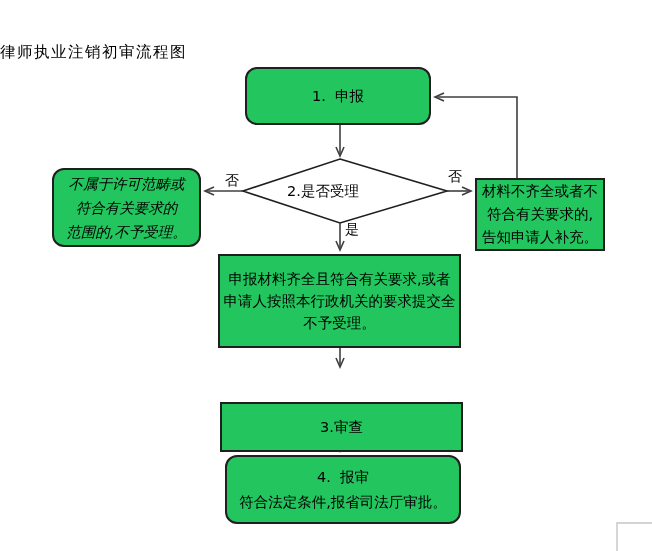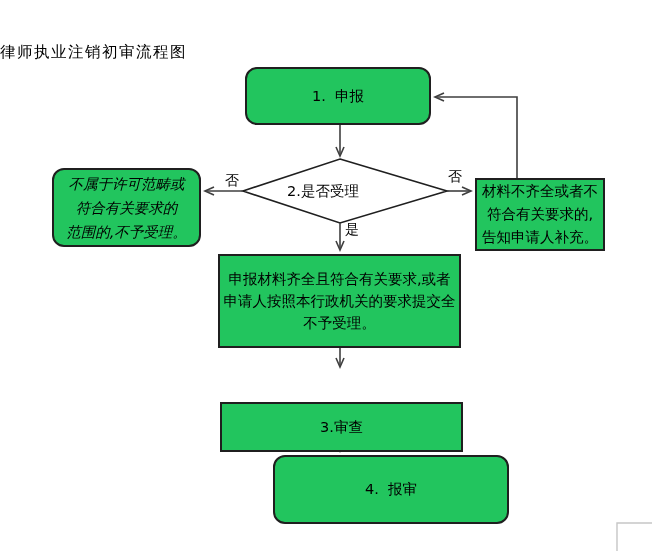--- a/index.html
+++ b/index.html
@@ -73,21 +73,21 @@
   }
   #label-no-left  { left: 225px; top: 172px; }
   #label-no-right { left: 448px; top: 168px; }
   #label-yes      { left: 345px; top: 221px; }
 
   #node-declare    { left: 245px; top: 67px;  width: 186px; height: 58px; line-height: 25px; }
   #node-reject     { left: 52px;  top: 168px; width: 149px; height: 79px; line-height: 24px; font-style: italic; }
   #node-supplement { left: 475px; top: 178px; width: 130px; height: 73px; line-height: 23px; }
   #node-accept     { left: 218px; top: 254px; width: 243px; height: 94px; line-height: 22px; }
   #node-review     { left: 220px; top: 370px; width: 243px; height: 50px; line-height: 23px; margin-top: 32px; }
-  #node-report     { left: 225px; top: 455px; width: 236px; height: 69px; line-height: 25px; margin-left: 48px; }
+  #node-report     { left: 225px; top: 455px; width: 236px; height: 69px; line-height: 25px; }
 </style>
 </head>
 <body>
 
 <div class="canvas">
 
   <div class="title">律师执业注销初审流程图</div>
 
   <svg class="wires" xmlns="http://www.w3.org/2000/svg">
     <defs>
@@ -138,19 +138,20 @@
     <div class="node-line">申请人按照本行政机关的要求提交全</div>
     <div class="node-line">不予受理。</div>
   </div>
 
   <div class="node" id="node-review">
     <div class="node-line">3.审查</div>
   </div>
 
   <div class="node rounded" id="node-report">
     <div class="node-line">4.  报审</div>
+    <div class="node-line">符合法定条件,报省司法厅审批。</div>
   </div>
 
   <div class="edge-label" id="label-no-left">否</div>
   <div class="edge-label" id="label-no-right">否</div>
   <div class="edge-label" id="label-yes">是</div>
 
 </div>
 
 </body></html>

